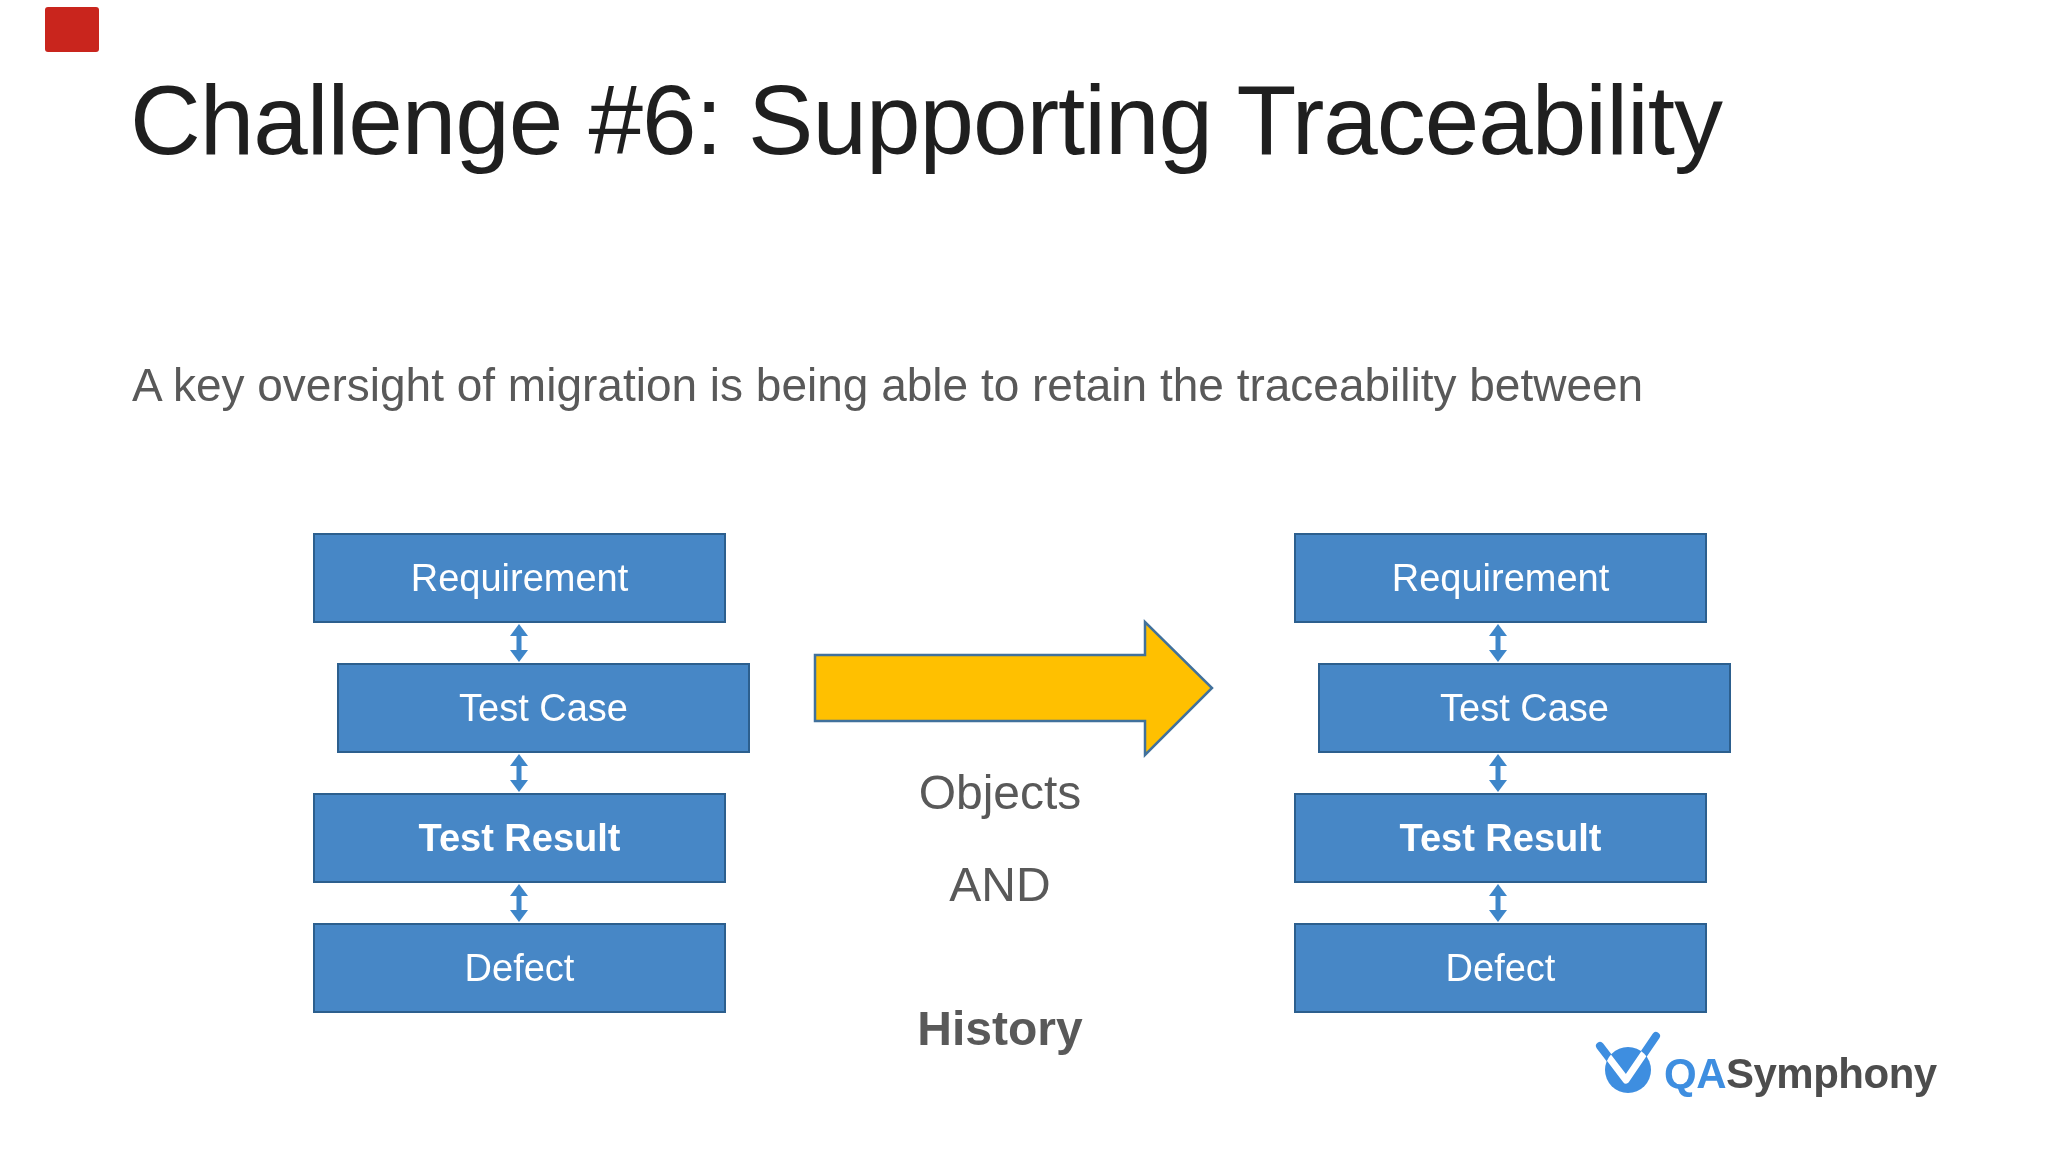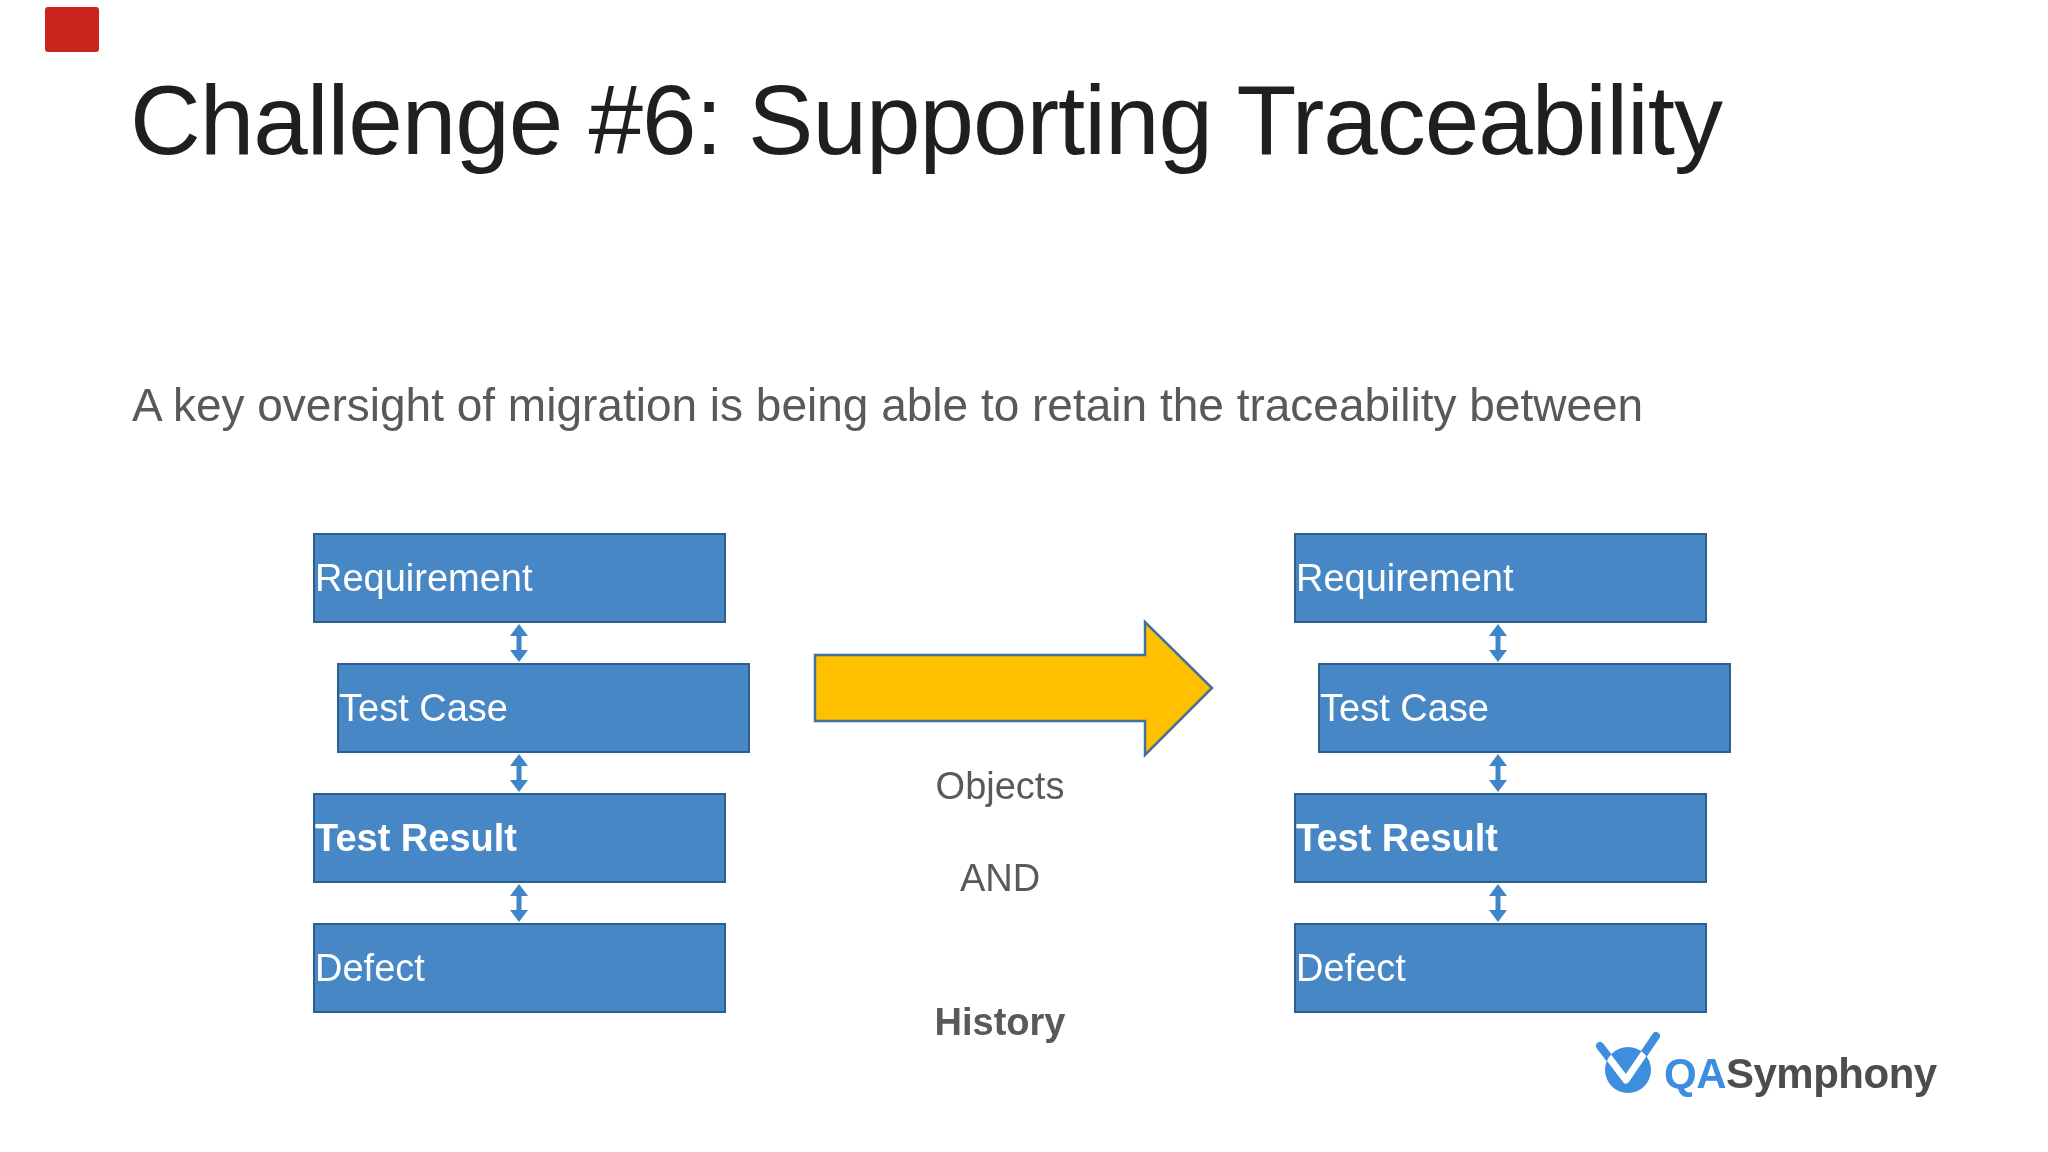--- a/index.html
+++ b/index.html
@@ -17,40 +17,40 @@
     border-radius:3px;
   }
   .title{
     position:absolute;left:130px;top:62px;margin:0;
     font-size:98px;font-weight:400;line-height:1.2;
     letter-spacing:-1px;
     color:var(--title-text,#1F1F1F);
     white-space:nowrap;
   }
   .body-text{
-    position:absolute;left:132px;top:372px;
+    position:absolute;left:132px;top:352px;
     font-size:46px;line-height:1.47;
     color:var(--body-text,#595959);
     white-space:nowrap;
   }
   .box{
     position:absolute;width:413px;height:90px;box-sizing:border-box;
     background:var(--box-fill,#4787C6);
     border:2px solid var(--box-border,#2C5F8E);
     color:var(--box-text,#FFFFFF);
     font-size:38px;
-    display:flex;align-items:center;
+    display:flex;align-items:center;justify-content:center;
     white-space:nowrap;
   }
   .col-src{left:313px;}
   .col-dst{left:1294px;}
   .row-0{top:533px;} .row-1{top:663px;margin-left:24px;} .row-2{top:793px;font-weight:bold;} .row-3{top:923px;}
   .mid-label{
     position:absolute;left:1000px;transform:translateX(-50%);
-    font-size:38px;color:var(--label-text,#595959);
+    font-size:48px;color:var(--label-text,#595959);
     white-space:nowrap;
   }
   .mid-0{top:765px;} .mid-1{top:857px;} .mid-2{top:1001px;font-weight:bold;}
   .arrows-layer{
     position:absolute;left:0;top:0;width:2048px;height:1152px;
     pointer-events:none;
   }
   .link-arrow{fill:var(--link-arrow,#3E86C9);}
   .flow-arrow{
     fill:var(--flow-arrow-fill,#FFC000);

